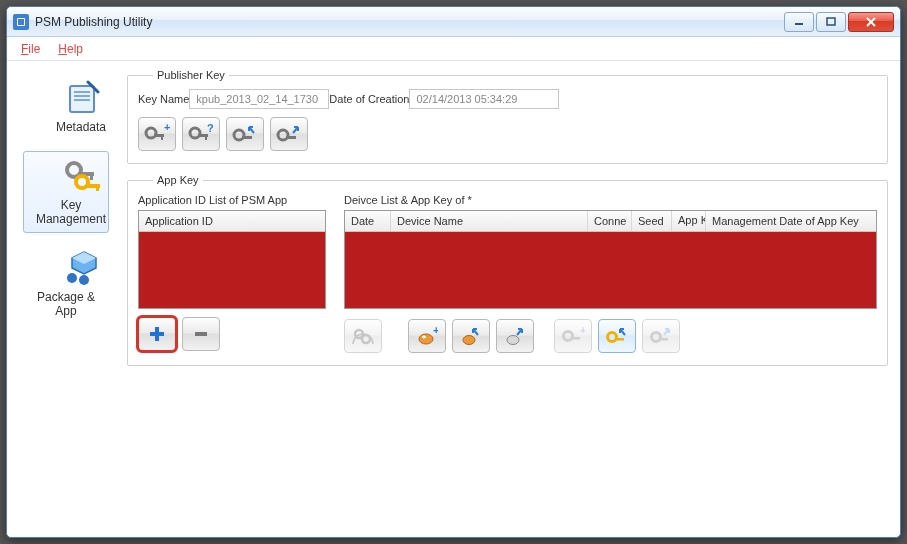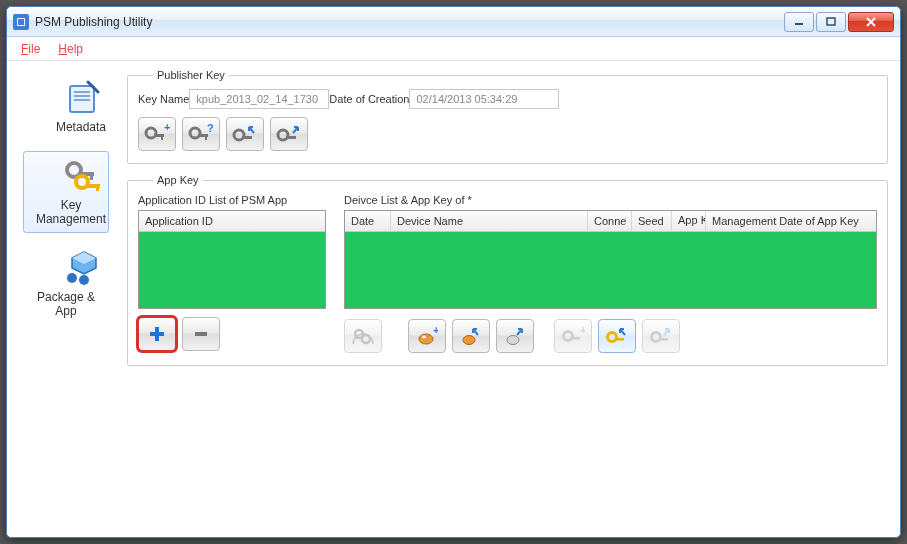--- a/index.html
+++ b/index.html
@@ -25,21 +25,21 @@
   .row { display:flex; align-items:center; font-size:11px; color:#333;}
   .ro-input { font-size:11px; color:#888; background:#fff; border:1px solid #c7c7c7; padding:2px 6px; height:20px;}
   .btnrow { display:flex; gap:6px; margin-top:8px;}
   .iconbtn { width:38px; height:34px; border:1px solid #b8b8b8; border-radius:4px; background:linear-gradient(#fefefe,#eaeaea 48%,#dedede 49%,#f2f2f2); display:flex; align-items:center; justify-content:center;}
   .iconbtn.highlight { outline:3px solid #d8322a; outline-offset:-1px;}
   .iconbtn.selected { border-color:#8fb4df; background:linear-gradient(#fafdff,#e5f1ff 48%,#d7eaff 49%,#eef7ff);}
   .panels { display:flex; gap:18px;}
   .panel-left { width:188px; display:flex; flex-direction:column;}
   .panel-right { flex:1; display:flex; flex-direction:column;}
   .panel-label{ font-size:11px; color:#333; margin-bottom:4px;}
-  .grid { border:1px solid #9a9a9a; background:#22c55e; font-size:11px; color:#333;}
+  .grid { border:1px solid #9a9a9a; background:#b91c1c; font-size:11px; color:#333;}
   .grid .hdr{ display:flex; background:linear-gradient(#fcfcfc,#ececec); border-bottom:1px solid #c7c7c7;}
   .grid .hdr .cell{ padding:4px 6px; border-right:1px solid #d8d8d8; white-space:nowrap; overflow:hidden;}
   .grid .hdr .cell:last-child{border-right:none;}
   .grid .bodyarea{ height:76px;}
   .right-controls{ display:flex; gap:6px; margin-top:10px;}
   .iconbtn.disabled{ opacity:.55;}
   svg{display:block}
 </style>
 </head>
 <body>

